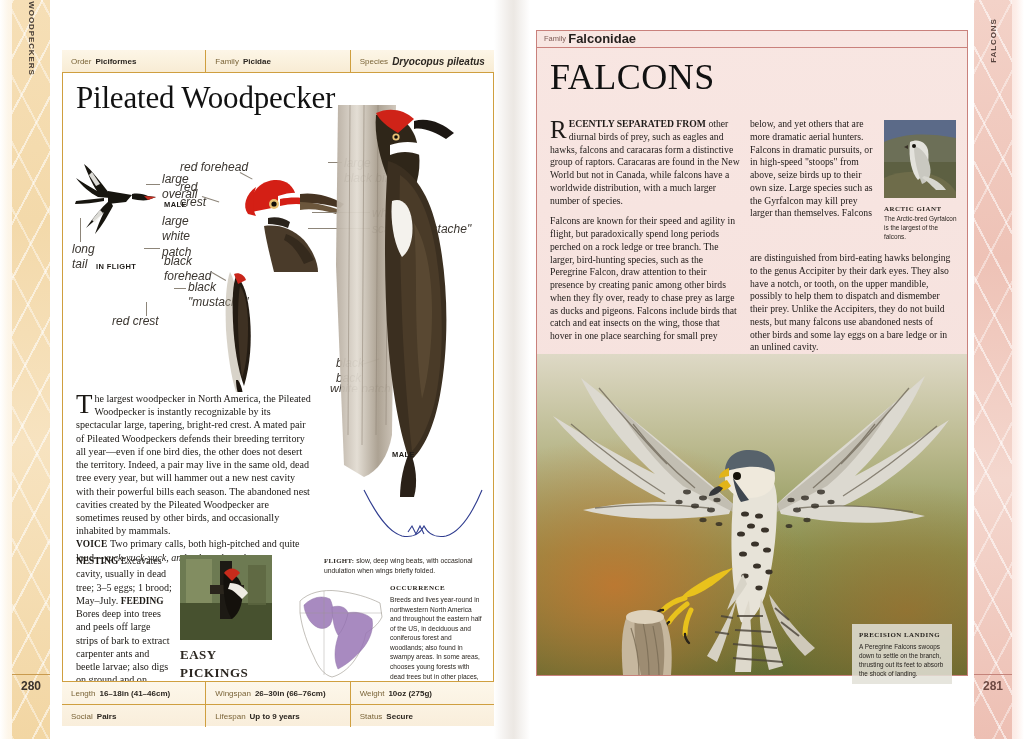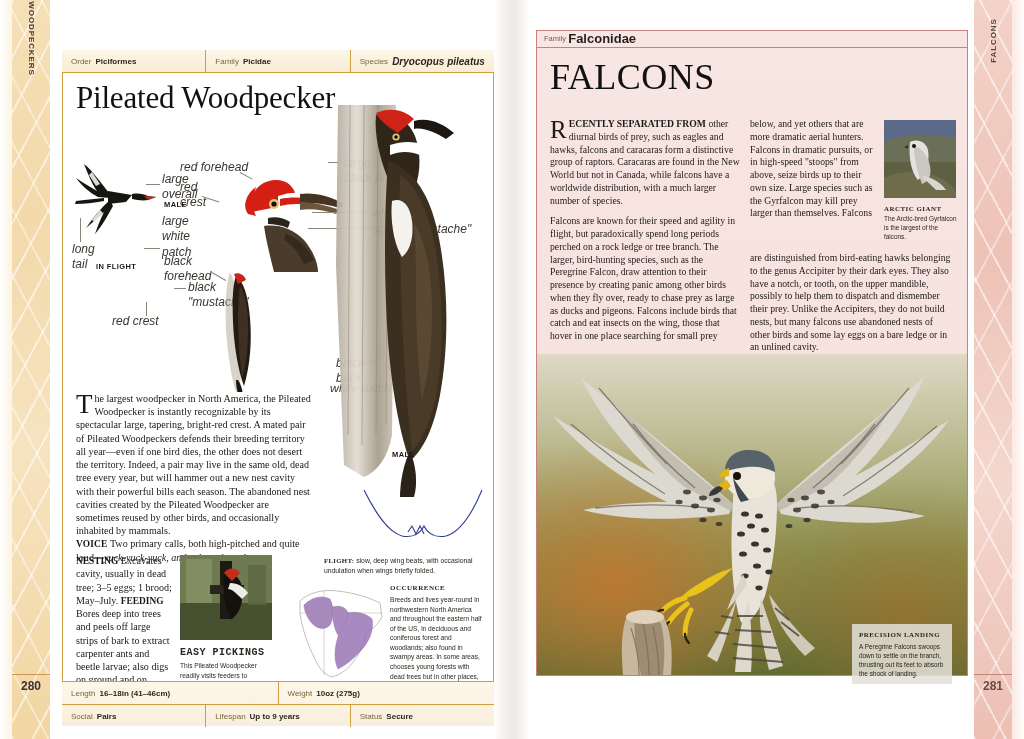--- a/index.html
+++ b/index.html
@@ -103,21 +103,21 @@
 
   .leftcol-cont{position:absolute;left:14px;top:504px;width:96px;
       font-family:"Liberation Serif",serif;font-size:10.1px;line-height:1.31;color:#1b1814;}
   .leftcol-cont .sc{font-variant:small-caps;font-weight:bold;font-size:9.4px;}
 
   
   .ep-photo{position:absolute;left:118px;top:505px;width:92px;height:85px;overflow:hidden;
       background:linear-gradient(180deg,#5f6b4a,#3d4630);}
   .ep-cap{position:absolute;left:118px;top:596px;width:96px;font-size:6.6px;line-height:1.42;
       color:#2b2620;}
-  .ep-cap .ttl{font-family:Liberation Mono, monospace;font-weight:bold;font-size:10px;
+  .ep-cap .ttl{font-family:Liberation Serif, serif;font-weight:bold;font-size:13px;
       letter-spacing:.5px;display:block;margin-bottom:1px;}
 
   
   .flightnote{position:absolute;left:262px;top:506px;width:160px;font-size:6.8px;
       line-height:1.45;color:#2b2620;}
   .flightnote b{font-family:"Liberation Serif",serif;letter-spacing:.3px;}
 
   
   .map{position:absolute;left:232px;top:533px;width:92px;height:98px;}
   
@@ -387,20 +387,24 @@
       <div class="occ">
         <span class="ttl">OCCURRENCE</span>
         <span>Breeds and lives year-round in northwestern North America and throughout the eastern half of the US, in deciduous and coniferous forest and woodlands; also found in swampy areas. In some areas, chooses young forests with dead trees but in other places, old-growth conifers.</span>
       </div>
 
       <div class="ftr">
         <div class="ftr-row">
           <div class="ftr-cell">
             <span>Length</span>
             <b>16–18in (41–46cm)</b>
+          </div>
+          <div class="ftr-cell">
+            <span>Wingspan</span>
+            <b>26–30in (66–76cm)</b>
           </div>
           <div class="ftr-cell">
             <span>Weight</span>
             <b>10oz (275g)</b>
           </div>
         </div>
         <div class="ftr-row">
           <div class="ftr-cell">
             <span>Social</span>
             <b>Pairs</b>

